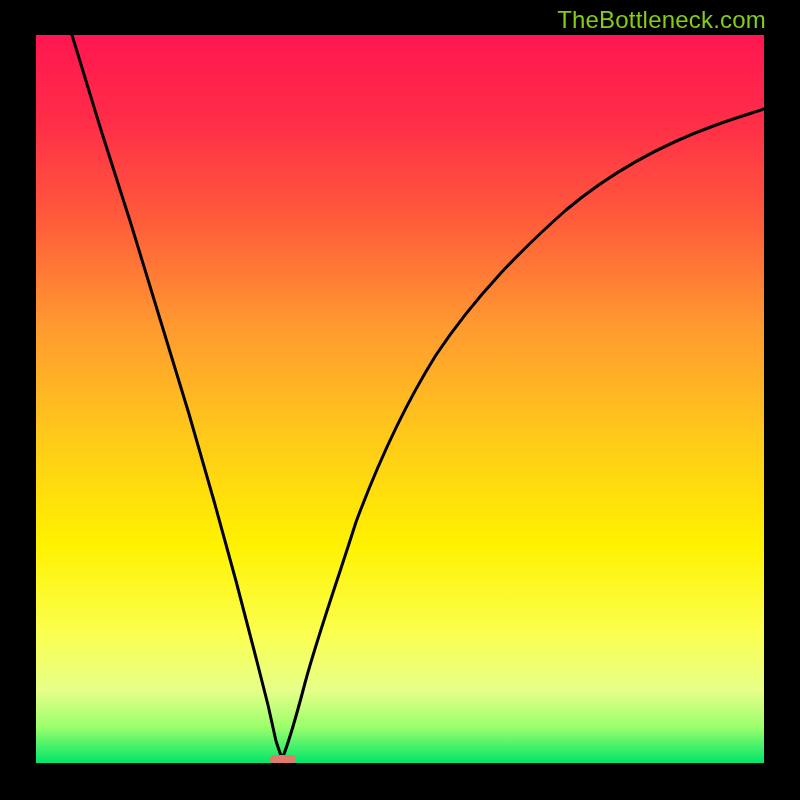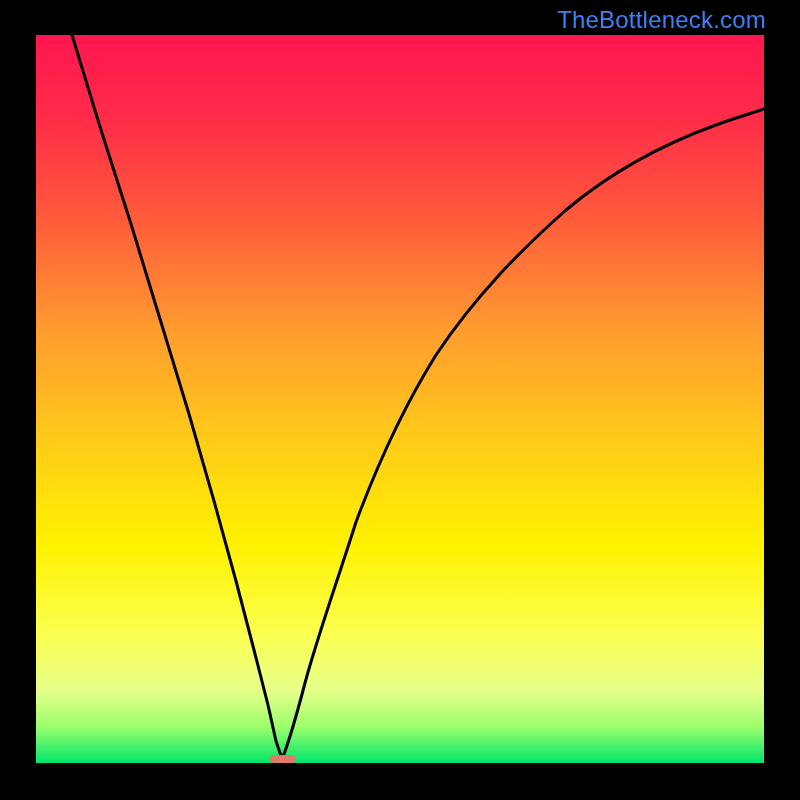--- a/index.html
+++ b/index.html
@@ -23,21 +23,21 @@
     top: 35px;
     left: 36px;
     width: 728px;
     height: 728px;
     overflow: hidden;
   }
   .watermark {
     position: absolute;
     top: 6px;
     right: 34px;
-    color: #3b82f6;
+    color: #84cc16;
     font-size: 24px;
     font-weight: 500;
     letter-spacing: 0.2px;
   }
   svg {
     display: block;
   }
 </style>
 </head>
 <body>

